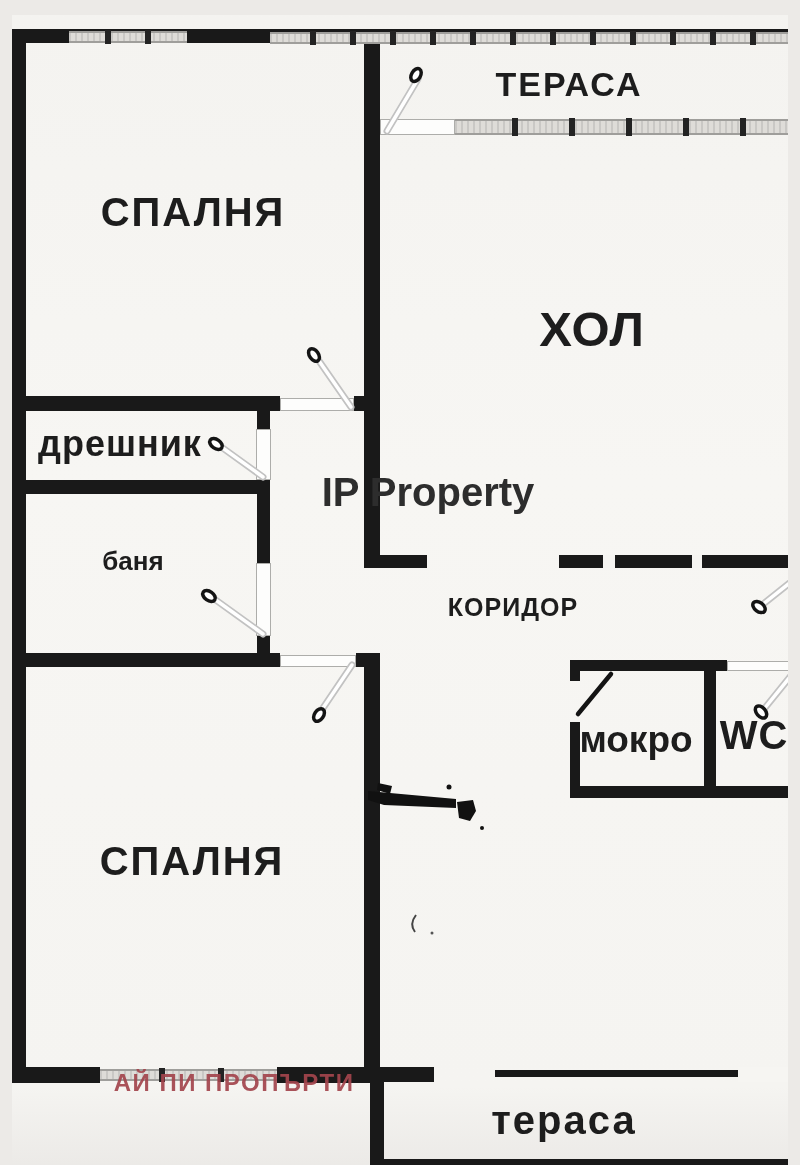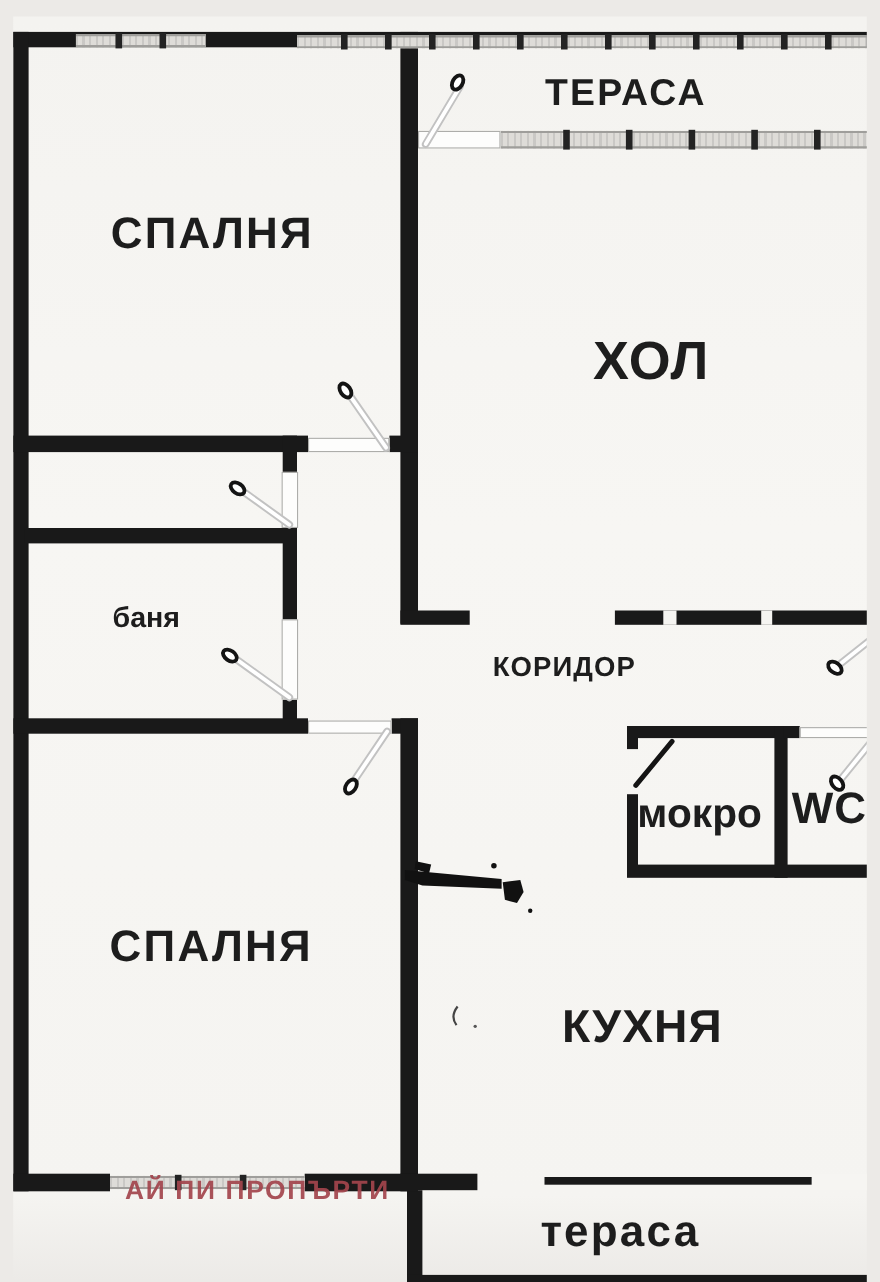--- a/index.html
+++ b/index.html
@@ -154,22 +154,23 @@
       <circle cx="437" cy="772" r="2.5" fill="#111"></circle>
       <circle cx="470" cy="813" r="2" fill="#111"></circle>
       <path d="M404,900 q-7,9 -1,17" stroke="#444" stroke-width="2" fill="none"></path>
       <circle cx="420" cy="918" r="1.5" fill="#555"></circle>
     </g>
   </svg>
 
   <div class="lbl t-terasa-top" style="left:557px;top:69px;">ТЕРАСА</div>
   <div class="lbl t-bedroom" style="left:181px;top:197px;">СПАЛНЯ</div>
   <div class="lbl t-hol" style="left:580px;top:314px;">ХОЛ</div>
+  <div class="lbl t-closet" style="left:108px;top:429px;">дрешник</div>
   <div class="lbl t-bath" style="left:121px;top:546px;">баня</div>
+  <div class="lbl t-ip" style="left:416px;top:477px;">IP Property</div>
   <div class="lbl t-corridor" style="left:501px;top:592px;">КОРИДОР</div>
   <div class="lbl t-mokro" style="left:624px;top:724px;">мокро</div>
   <div class="lbl t-wc" style="left:742px;top:720px;">WC</div>
   <div class="lbl t-bedroom" style="left:180px;top:846px;">СПАЛНЯ</div>
-  <div class="lbl t-kitchen" style="left:572px;top:918px;">КУХНЯ</div>
   <div class="lbl t-terasa-bot" style="left:552px;top:1105px;">тераса</div>
   <div class="lbl t-agency" style="left:222px;top:1068px;">АЙ ПИ ПРОПЪРТИ</div>
 
 </div>
 
 </body></html>

